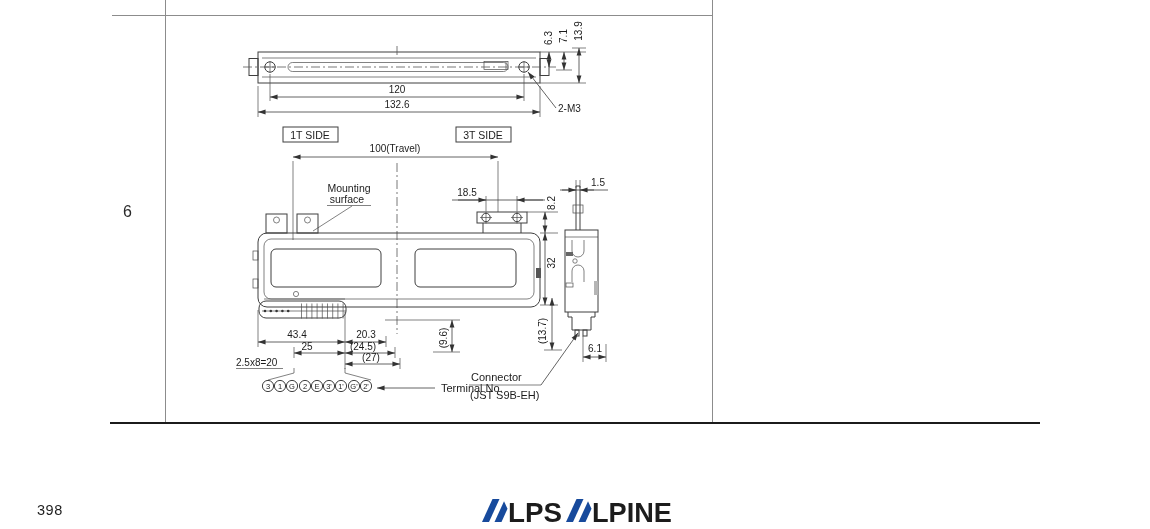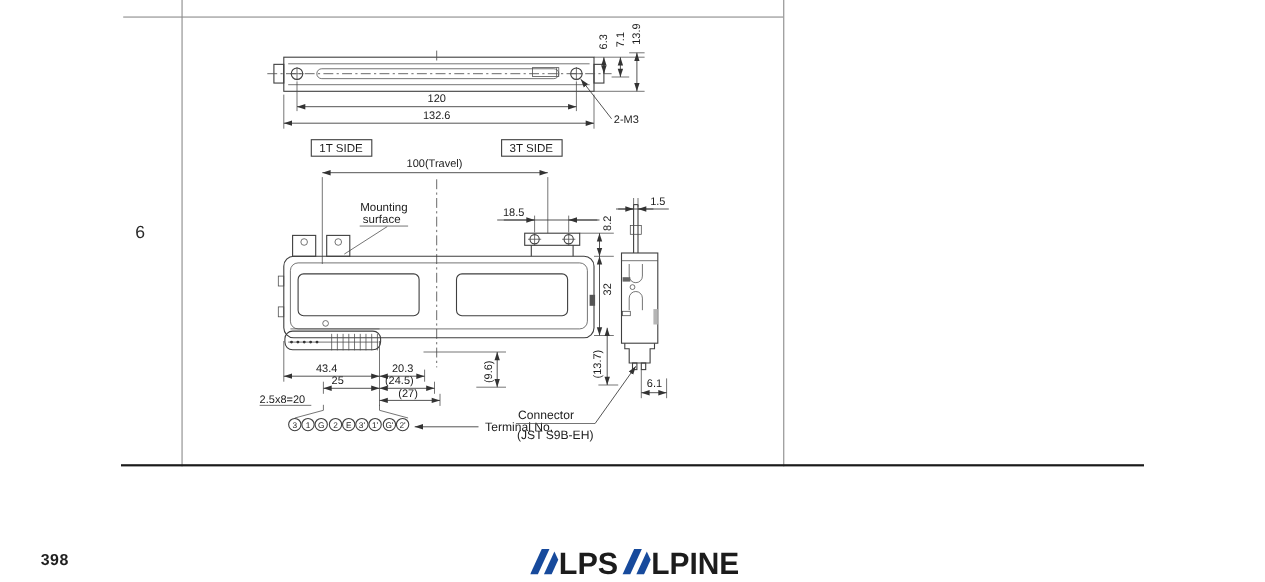--- a/index.html
+++ b/index.html
@@ -2,21 +2,21 @@
 <html><head>
 <meta charset="utf-8">
 <style>
   html,body{margin:0;padding:0;background:#ffffff;}
   #page{position:relative;width:1150px;height:529px;background:#fff;overflow:hidden;
         font-family:"Liberation Sans", sans-serif;}
   .vline{position:absolute;width:1px;background:#8c8c8c;}
   .hline{position:absolute;height:1px;background:#8c8c8c;}
   .thickline{position:absolute;height:2px;background:#1b1b1b;}
   #row-label{position:absolute;left:123px;top:203px;font-size:16px;color:#2a2a2a;}
-  #page-number{position:absolute;left:37px;top:502px;font-size:14.5px;color:#1e1e1e;letter-spacing:.5px;font-weight:bold;}
+  #page-number{position:absolute;left:37px;top:502px;font-size:14.5px;color:#1e1e1e;letter-spacing:.5px;}
   svg{position:absolute;left:0;top:0;}
   svg text{font-family:"Liberation Sans", sans-serif;fill:#1c1c1c;}
   .dim{font-size:10px;}
   .lbl{font-size:10.5px;}
   .big{font-size:11px;}
   .term{font-size:7.5px;}
   .ln{stroke:#3f3f3f;stroke-width:1;fill:none;}
   .thin{stroke:#4c4c4c;stroke-width:.7;fill:none;}
   .dimln{stroke:#3c3c3c;stroke-width:.8;fill:none;}
   .cl{stroke:#555;stroke-width:.8;fill:none;stroke-dasharray:9 3 2 3;}

